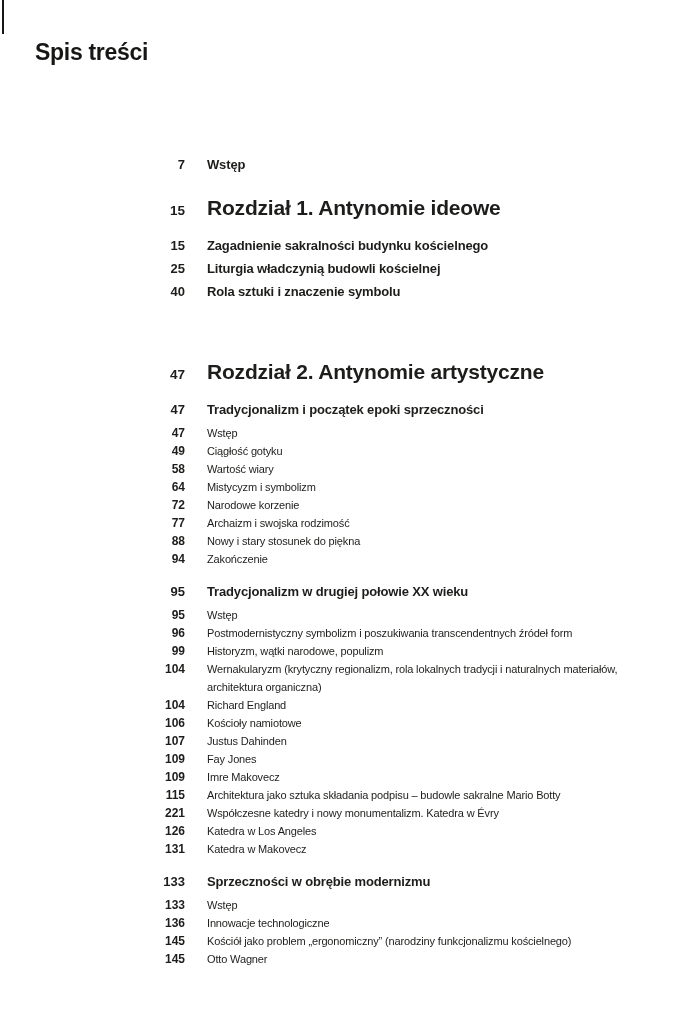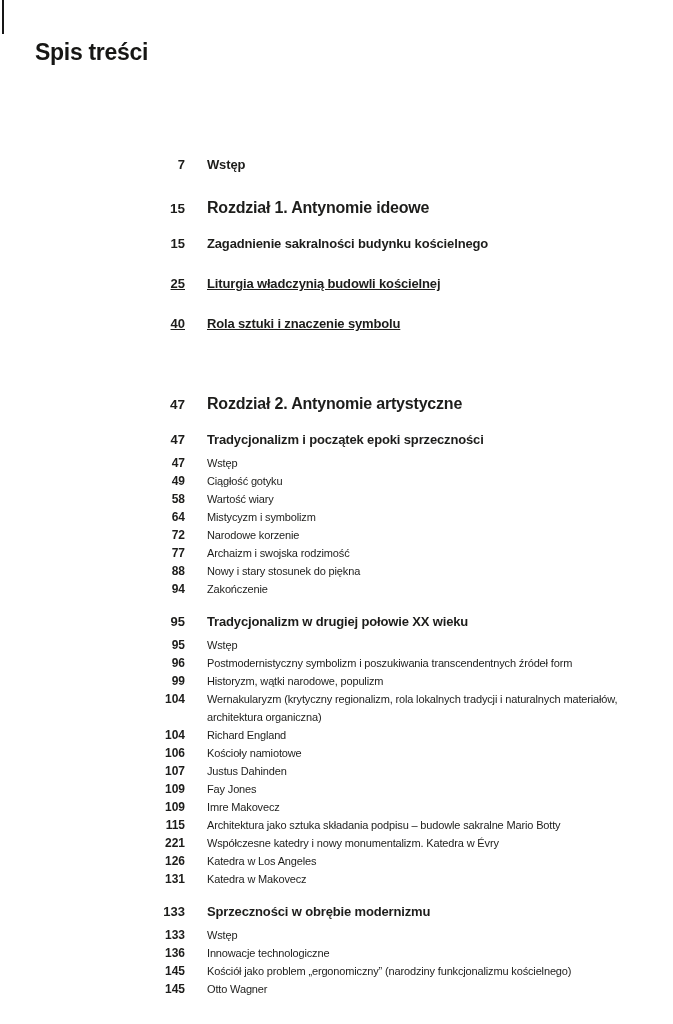--- a/index.html
+++ b/index.html
@@ -56,28 +56,28 @@
     letter-spacing: -0.15px;
   }
   
   .row-entry .num   { font-size: 12px;   line-height: 18px; }
   .row-entry .label { font-size: 11px;   line-height: 18px; font-weight: 400; }
   
   .row-section .num   { font-size: 13px; line-height: 18px; }
   .row-section .label { font-size: 13px; line-height: 18px; font-weight: 700; }
   
   .row-chapter .num   { font-size: 13.5px; line-height: 24px; }
-  .row-chapter .label { font-size: 16px;   line-height: 24px; font-weight: 700; letter-spacing: -0.2px; }
+  .row-chapter .label { font-size: 21px;   line-height: 24px; font-weight: 700; letter-spacing: -0.2px; }
   
   .row-continuation .num   { font-size: 12px; line-height: 18px; }
   .row-continuation .label { font-size: 11px; line-height: 18px; font-weight: 400; }
   
   .gap-none  { margin-top: 0; }
   .gap-tight { margin-top: 5px; }
-  .gap-xs    { margin-top: 22px; text-decoration: underline; }
+  .gap-xs    { margin-top: 5px; }
   .gap-sm    { margin-top: 14px; }
   .gap-md    { margin-top: 15px; }
   .gap-lg    { margin-top: 22px; }
   .gap-xl    { margin-top: 59px; }
 </style>
 </head>
 <body>
 
 <div class="page">
   <div class="scan-mark"></div>

